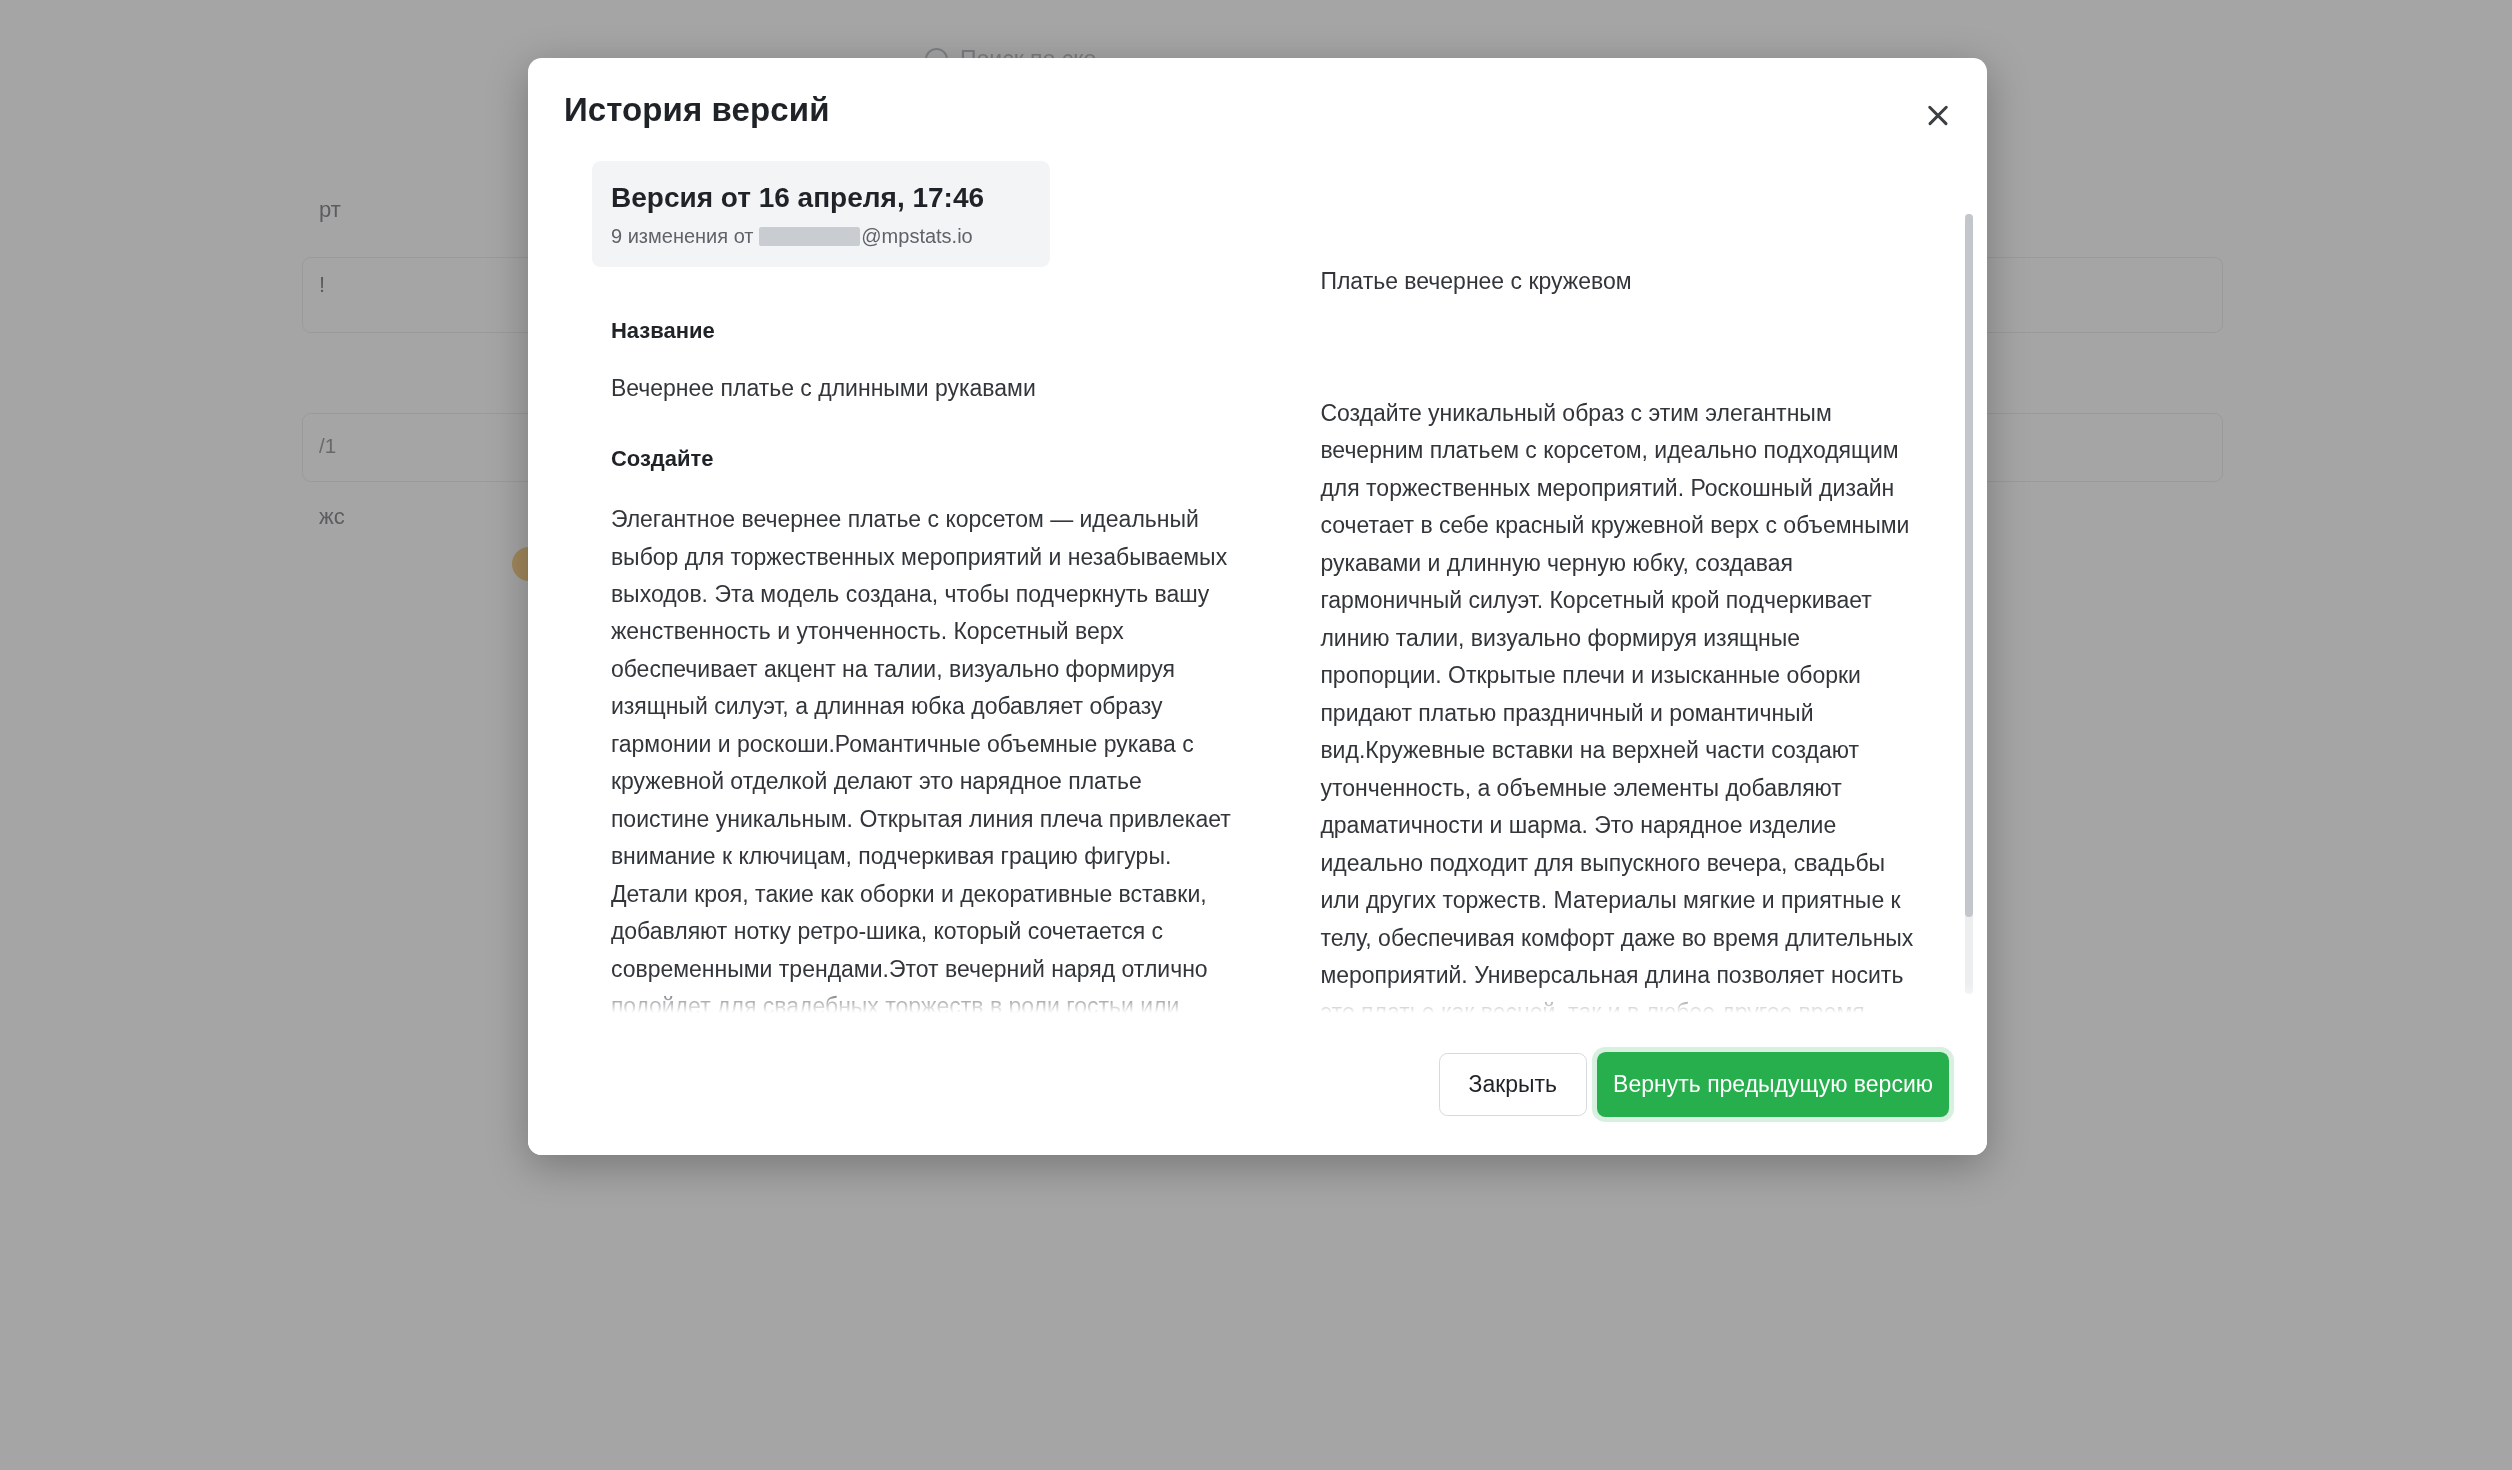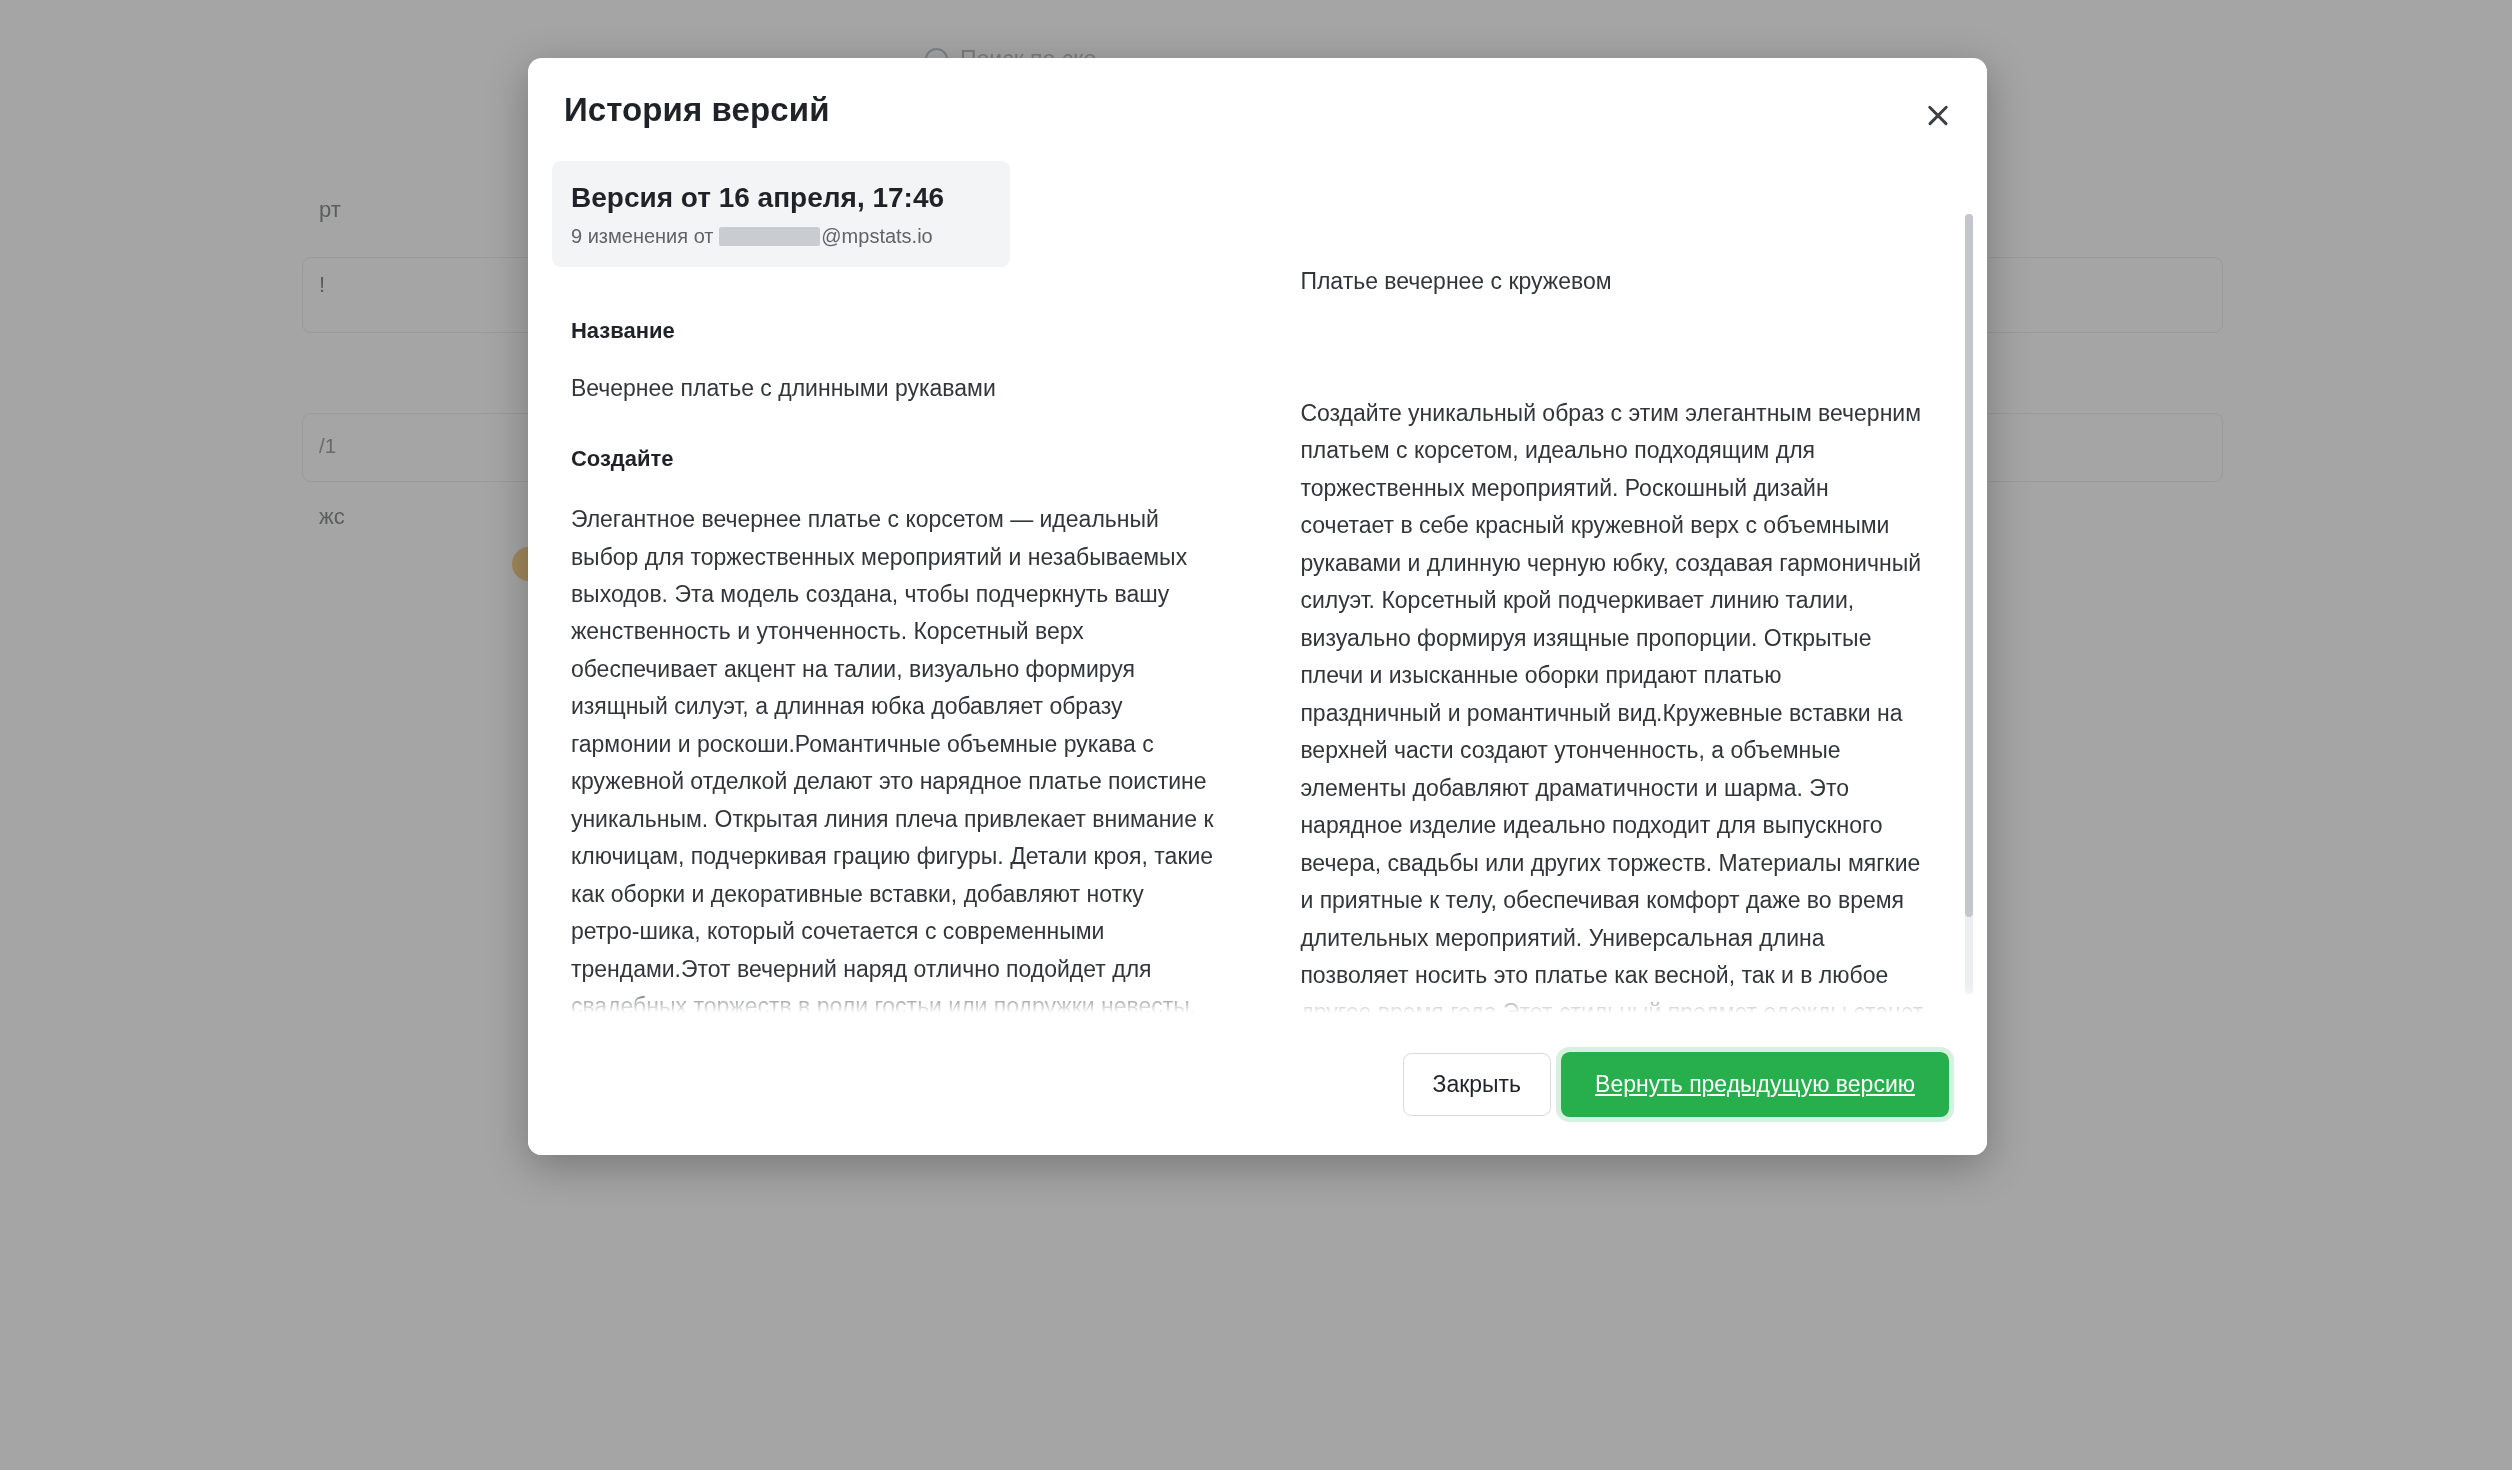--- a/index.html
+++ b/index.html
@@ -157,20 +157,21 @@
     top: 103px;
     right: 0;
     bottom: 142px;
     overflow: hidden;
   }
 
   .cols {
     position: absolute;
     inset: 0;
     display: flex;
+    padding-left: 40px;
   }
 
   .col {
     position: relative;
     box-sizing: border-box;
     width: 50%;
     padding: 0 34px 0 34px;
   }
   .col-left { padding-left: 36px; padding-right: 39px; }
   .col-right { padding-left: 36px; padding-right: 60px; }
@@ -309,27 +310,26 @@
   }
 
   .btn-secondary {
     padding: 17px 29px;
     background: #ffffff;
     color: #1f2328;
     border: 1.7px solid #d7dadd;
   }
 
   .btn-primary {
-    padding: 19px 34px;
+    padding: 19px 16px;
     background: #27ae4d;
     color: #ffffff;
     border: none;
     font-weight: 400;
     box-shadow: 0 0 0 5.1px rgba(39,174,77,0.18);
-    text-decoration: underline;
   }
 </style>
 </head>
 <body>
 
 <div id="page">
 
   <div class="bg-layer">
 
     <div class="bg-search">

